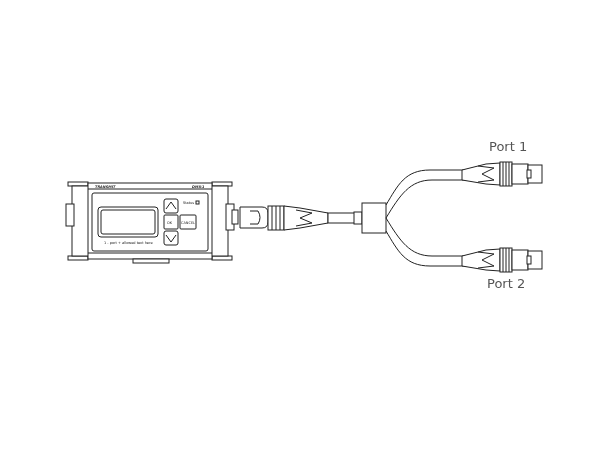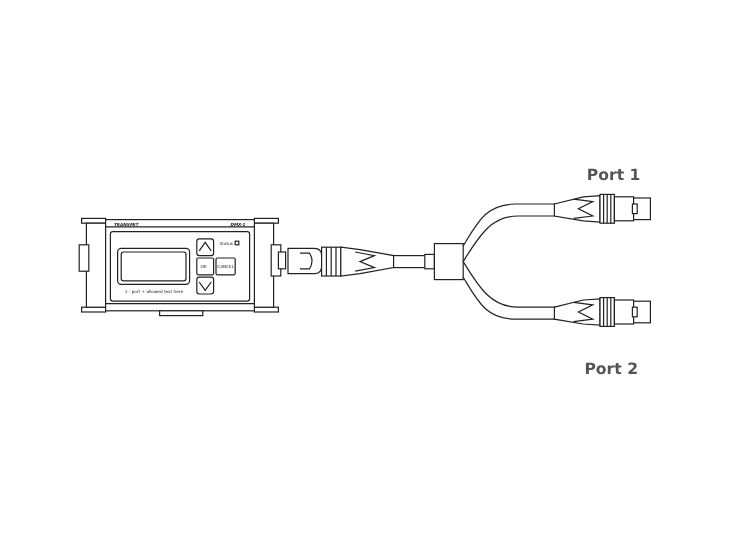--- a/index.html
+++ b/index.html
@@ -1,20 +1,20 @@
 <!DOCTYPE html>
 <html><head>
 <meta charset="utf-8">
 <style>
   html,body{margin:0;padding:0;background:#fff;}
   body{width:610px;height:450px;position:relative;overflow:hidden;font-family:"Liberation Sans",sans-serif;}
   svg{position:absolute;left:0;top:0;}
   .ln{fill:#fff;stroke:#222;stroke-width:1;}
   .lnn{fill:none;stroke:#222;stroke-width:1;}
-  .lbl{position:absolute;font-family:"DejaVu Sans",sans-serif;font-weight:bold;font-size:13px;color:#555;}
+  .lbl{position:absolute;font-family:"DejaVu Sans",sans-serif;font-weight:normal;font-size:13px;color:#555;}
   .tiny{font-family:"DejaVu Sans",sans-serif;font-size:3.5px;fill:#222;}
 </style>
 </head>
 <body>
 
 <svg width="610" height="450" viewBox="0 0 610 450">
 
   <g>
 
     <rect class="ln" x="68" y="182" width="20" height="4"></rect>
@@ -96,13 +96,13 @@
     <line class="lnn" x1="503" y1="248" x2="503" y2="272"></line>
     <line class="lnn" x1="506" y1="248" x2="506" y2="272"></line>
     <line class="lnn" x1="509" y1="248" x2="509" y2="272"></line>
     <rect class="ln" x="512" y="250" width="16" height="20"></rect>
     <rect class="ln" x="528" y="251" width="14" height="18"></rect>
     <rect class="ln" x="527" y="256" width="4" height="8"></rect>
   </g>
 </svg>
 
 <div class="lbl" style="left:489px;top:139px;">Port 1</div>
-<div class="lbl" style="left:487px;top:301px;">Port 2</div>
+<div class="lbl" style="left:487px;top:276px;">Port 2</div>
 
 </body></html>

